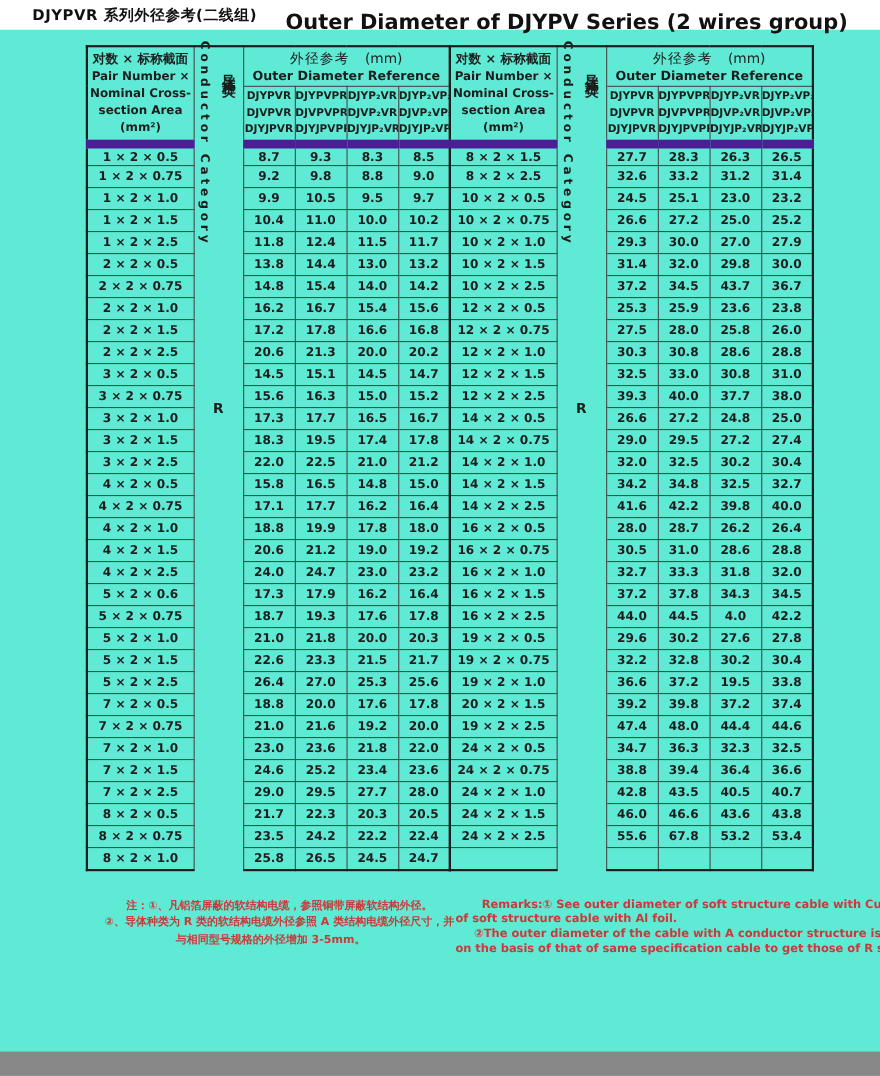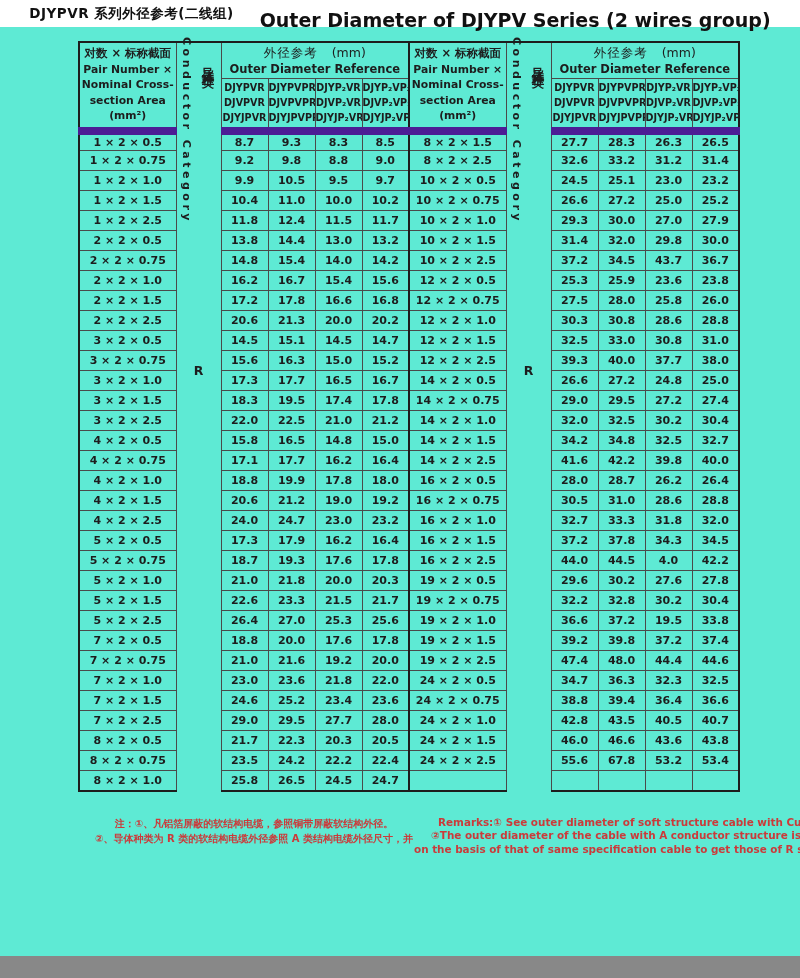--- a/index.html
+++ b/index.html
@@ -243,21 +243,21 @@
               <td>19.2</td>
             </tr>
             <tr>
               <td>4 × 2 × 2.5</td>
               <td>24.0</td>
               <td>24.7</td>
               <td>23.0</td>
               <td>23.2</td>
             </tr>
             <tr>
-              <td>5 × 2 × 0.5</td>
+              <td>5 × 2 × 0.6</td>
               <td>17.3</td>
               <td>17.9</td>
               <td>16.2</td>
               <td>16.4</td>
             </tr>
             <tr>
               <td>5 × 2 × 0.75</td>
               <td>18.7</td>
               <td>19.3</td>
               <td>17.6</td>
@@ -567,21 +567,21 @@
               <td>30.4</td>
             </tr>
             <tr>
               <td>19 × 2 × 1.0</td>
               <td>36.6</td>
               <td>37.2</td>
               <td>19.5</td>
               <td>33.8</td>
             </tr>
             <tr>
-              <td>19 × 2 × 1.5</td>
+              <td>20 × 2 × 1.5</td>
               <td>39.2</td>
               <td>39.8</td>
               <td>37.2</td>
               <td>37.4</td>
             </tr>
             <tr>
               <td>19 × 2 × 2.5</td>
               <td>47.4</td>
               <td>48.0</td>
               <td>44.4</td>
@@ -636,21 +636,23 @@
         <div class="cat-zh">导体种类</div>
       </div>
     </div>
 
   </div>
 
   <div class="notes">
     <div class="notes-zh">
       <div class="ind">注：①、凡铝箔屏蔽的软结构电缆，参照铜带屏蔽软结构外径。</div>
       <div class="ind">②、导体种类为 R 类的软结构电缆外径参照 A 类结构电缆外径尺寸，并</div>
+      <div>与相同型号规格的外径增加 3-5mm。</div>
     </div>
     <div class="notes-en">
       <div class="ind1">Remarks:① See outer diameter of soft structure cable with Cu shielding for that</div>
+      <div>of soft structure cable with Al foil.</div>
       <div class="ind2">②The outer diameter of the cable with A conductor structure is added by 3–5 mm</div>
       <div>on the basis of that of same specification cable to get those of R structure cable.</div>
     </div>
   </div>
 
 </div>
 
 </body></html>

